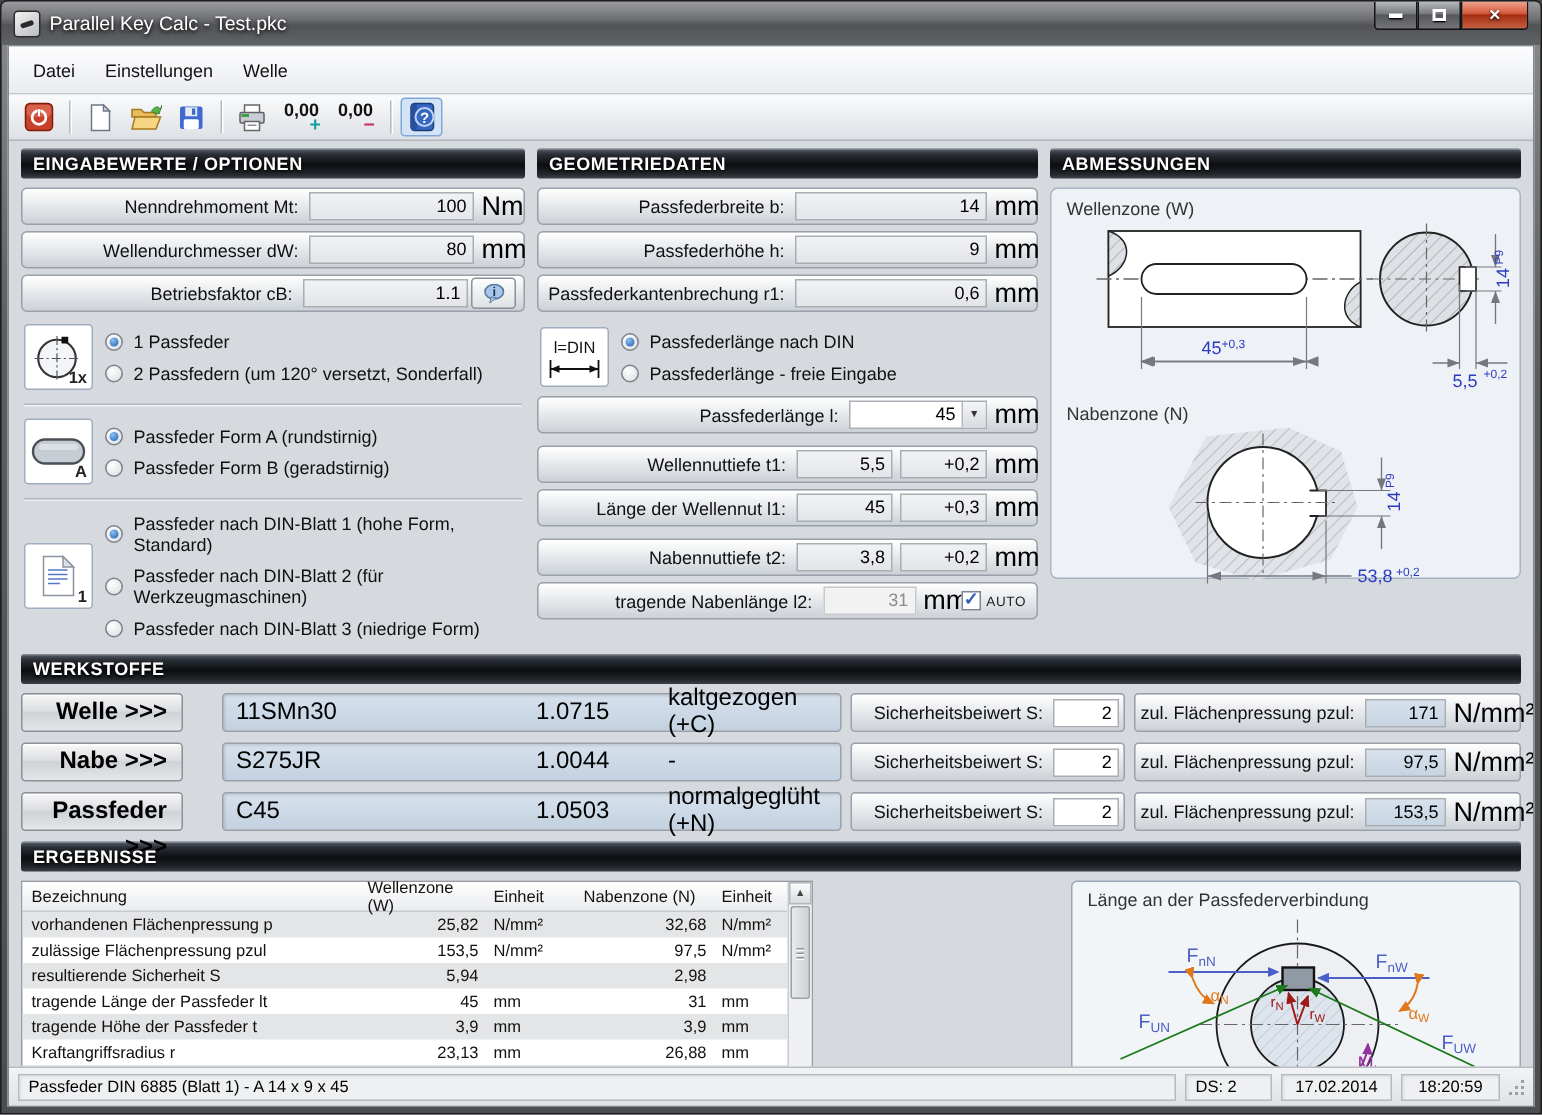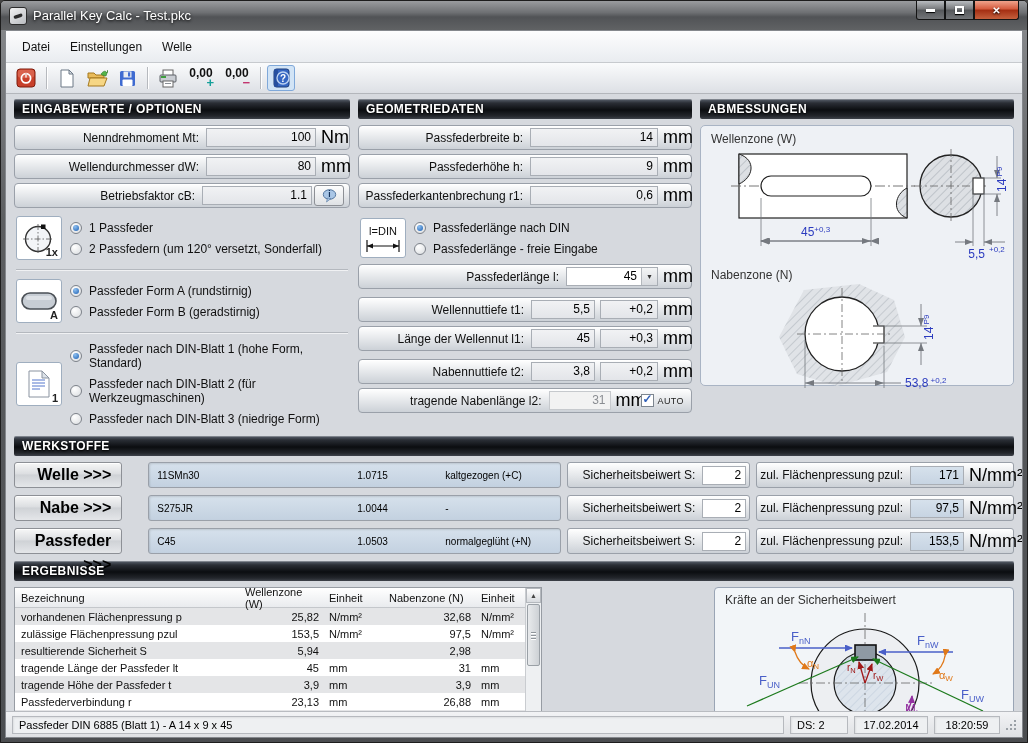--- a/index.html
+++ b/index.html
@@ -80,21 +80,21 @@
     padding:4px 4px 0 8px; }
   .zone-lbl { font-size:12px; color:#333; margin:2px 0 0 2px; }
   
   .matrow { display:flex; align-items:center; gap:6px; margin-bottom:7px; }
   .mbtn { width:112px; height:26px; border:1px solid #8d9096; border-radius:3px;
     background:linear-gradient(180deg,#f7f7f7,#dcdee1 45%,#cfd2d6 50%,#e4e6e9);
     font-size:16px; font-weight:bold; text-align:right; padding-right:10px; line-height:24px;
     box-shadow:inset 0 1px 0 #fff; }
   .matbox { width:428px; height:26px; border:1px solid #9aa0a9; border-radius:3px;
     background:linear-gradient(180deg,#d6e1ec,#c3d1e0); display:flex; align-items:center;
-    padding:0 8px; font-size:10px; box-shadow:inset 1px 1px 2px rgba(0,0,0,.12);margin-left:20px; }
+    padding:0 8px; font-size:16px; box-shadow:inset 1px 1px 2px rgba(0,0,0,.12);margin-left:20px; }
   .matname{ width:200px; } .matnum{ width:88px; } .mattreat{ flex:1; }
   .sgroup { width:190px; height:26px; border:1px solid #9aa0a9; border-radius:3px;
     background:linear-gradient(180deg,#ffffff,#ccd1d7); display:flex; align-items:center; padding:0 3px; }
   .sgroup .vbox{ width:44px; background:#fff; }
   .pgroup { flex:1; height:26px; border:1px solid #9aa0a9; border-radius:3px;
     background:linear-gradient(180deg,#ffffff,#ccd1d7); display:flex; align-items:center; padding:0 3px; }
   .pgroup .vbox{ width:54px; background:linear-gradient(180deg,#d6e1ec,#c7d4e2); }
   .pgroup .unit{ width:46px; }
   
   .resrow { display:flex; gap:10px; margin-top:2px; }
@@ -588,21 +588,21 @@
                 <span class="c4">mm</span>
             </div>
             <div class="tr alt">
               <span class="c0">tragende Höhe der Passfeder t</span>
                 <span class="c1">3,9</span>
                 <span class="c2">mm</span>
                 <span class="c3">3,9</span>
                 <span class="c4">mm</span>
             </div>
             <div class="tr">
-              <span class="c0">Passfederverbindung r</span>
+              <span class="c0">Kraftangriffsradius r</span>
                 <span class="c1">23,13</span>
                 <span class="c2">mm</span>
                 <span class="c3">26,88</span>
                 <span class="c4">mm</span>
             </div>
             <div class="tr alt">
               <span class="c0">Umfangskraft Fu</span>
                 <span class="c1">4322,56</span>
                 <span class="c2">N</span>
                 <span class="c3">3720,58</span>
@@ -619,21 +619,21 @@
         </div>
 
         <div class="midcol">
           <div class="calcbtn">
             
             
           </div>
         </div>
 
         <div class="forcebox">
-          <div class="ftitle">Kräfte an der Sicherheitsbeiwert</div>
+          <div class="ftitle">Länge an der Passfederverbindung</div>
           <svg width="288" height="132" viewBox="0 0 288 132">
             <defs>
               <pattern id="hb" width="6" height="6" patternUnits="userSpaceOnUse" patternTransform="rotate(45)">
                 <rect width="6" height="6" fill="#dde4ec"></rect>
                   <line x1="0" y1="0" x2="0" y2="6" stroke="#bcc9d8" stroke-width="1"></line>
               </pattern>
               <marker id="mB" markerWidth="8" markerHeight="7" refX="7" refY="3.5" orient="auto" markerUnits="userSpaceOnUse">
                   <path d="M0,0 L8,3.5 L0,7 Z" fill="#4a5fc8"></path>
                 </marker>
               <marker id="mG" markerWidth="8" markerHeight="7" refX="7" refY="3.5" orient="auto" markerUnits="userSpaceOnUse">

